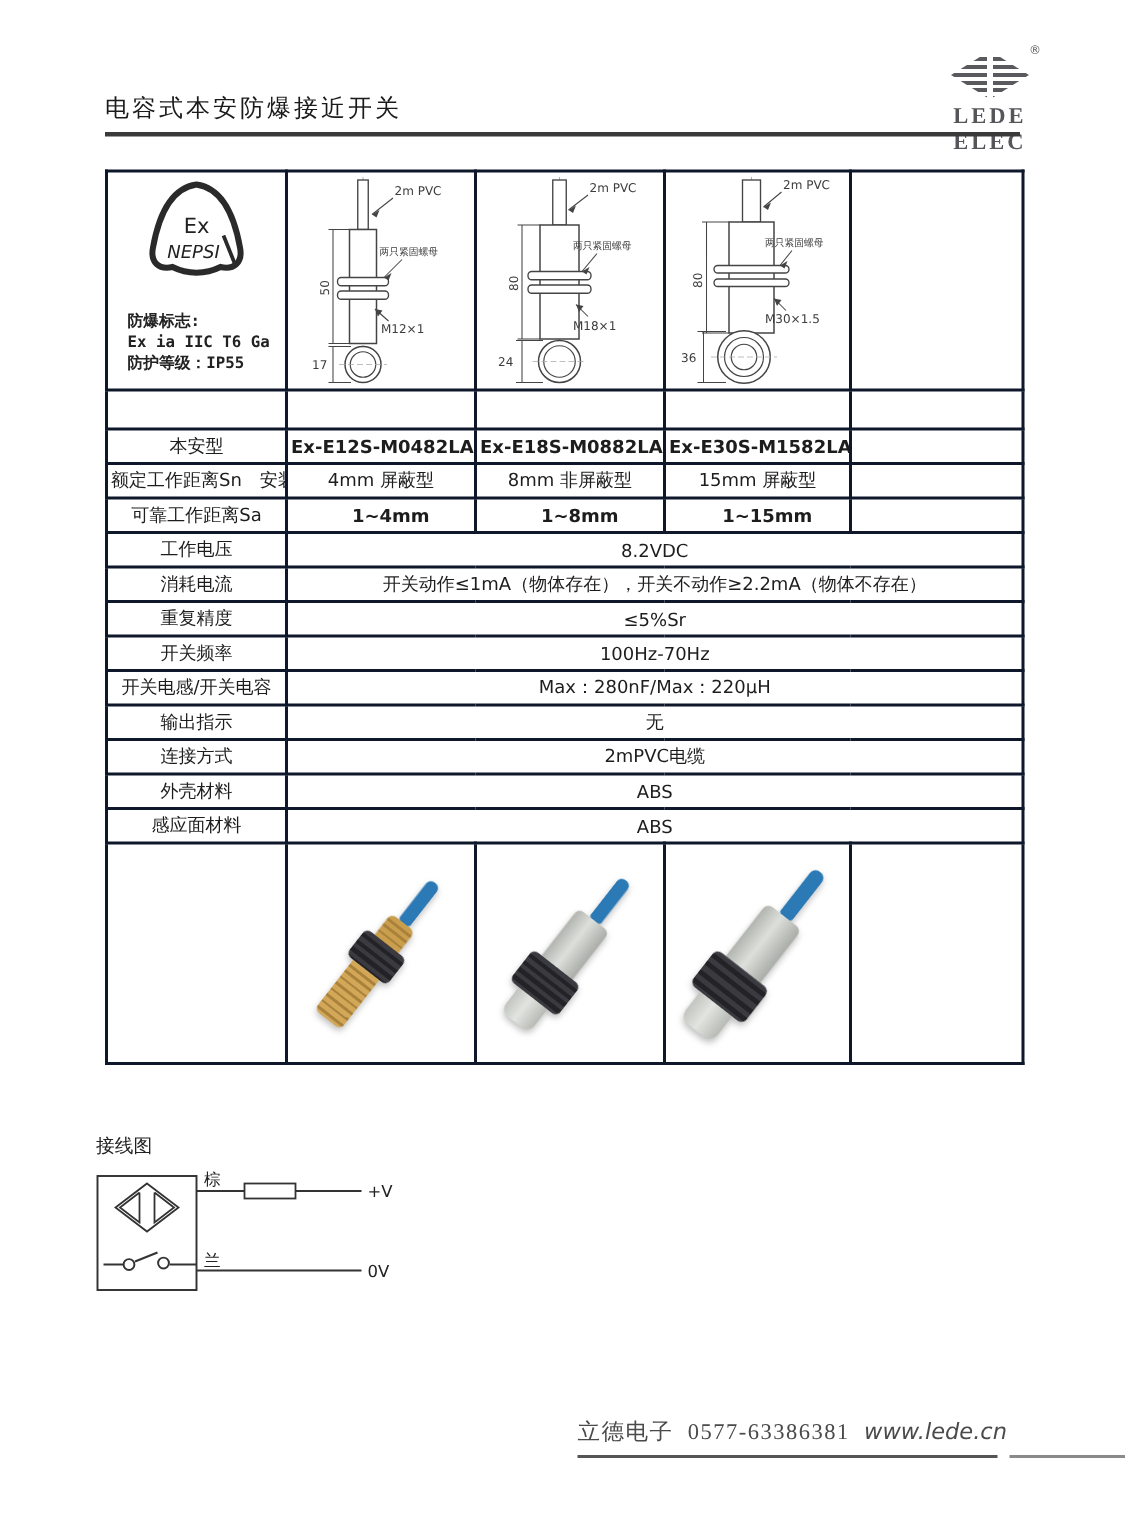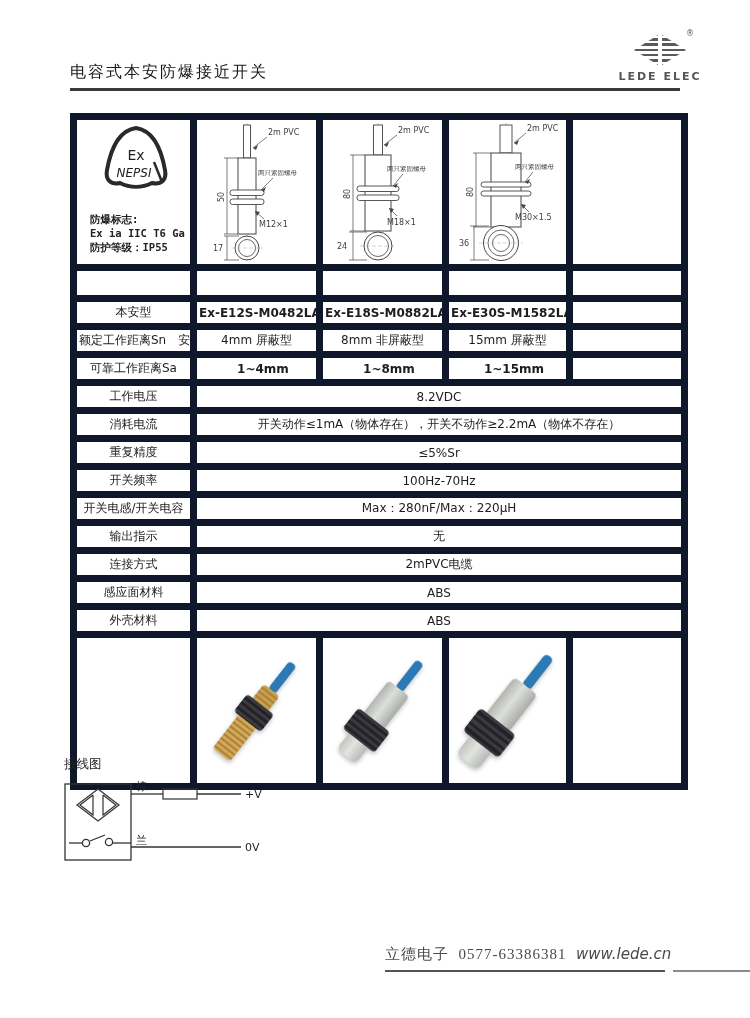--- a/index.html
+++ b/index.html
@@ -10,26 +10,26 @@
   .doc-title{position:absolute;left:70px;top:62px;font-family:"Liberation Serif","DejaVu Serif",serif;
              font-size:16px;letter-spacing:2px;color:#1a1a1a;}
   .header-rule{position:absolute;left:70px;top:88px;width:610px;height:3px;background:#3a3a3a;}
   .logo{position:absolute;left:612px;top:33px;width:96px;text-align:center;}
   .logo-mark{position:relative;width:56px;height:34px;margin:0 auto;}
   .logo-left,.logo-right{position:absolute;top:0;width:24px;height:34px;
      background:repeating-linear-gradient(180deg,#5a5a5e 0 2.6px,#ffffff 2.6px 5.2px);}
   .logo-left{left:2px;clip-path:polygon(100% 6%,100% 94%,0 50%);}
   .logo-right{right:2px;clip-path:polygon(0 6%,100% 50%,0 94%);}
   .logo-reg{position:absolute;right:-6px;top:-4px;font-size:8px;color:#5a5a5e;}
-  .logo-text{margin-top:3px;font-size:11px;font-weight:bold;letter-spacing:2px;color:#55555a;}
+  .logo-text{margin-top:3px;font-size:15px;font-weight:bold;letter-spacing:2px;color:#55555a;font-family:Liberation Serif, serif;}
 
   
   table.spec{position:absolute;left:70px;top:113px;width:611px;border-collapse:collapse;
              table-layout:fixed;border:2px solid #555;}
-  table.spec td{border:7px solid #0f172a;font-size:12px;color:#1d1d1d;padding:0 2px;height:21px;
+  table.spec td{border:2px solid #0f172a;font-size:12px;color:#1d1d1d;padding:0 2px;height:21px;
                 overflow:hidden;white-space:nowrap;}
   td.lbl{text-align:center;padding-left:6px;}
   td.val{text-align:center;}
   tr.drawings-row td{height:141px;vertical-align:top;padding:0;}
   tr.gap-row td{height:24px;}
   tr.model-row td{border-top:2px solid #555;font-weight:bold;}
   tr.model-row td.lbl{font-weight:normal;}
   tr.sa-row td.val{font-weight:bold;padding-left:15px;}
   tr.photos-row td{height:145px;padding:0;vertical-align:middle;text-align:center;}
 
@@ -256,25 +256,25 @@
         </tr>
     <tr>
           <td class="lbl">输出指示</td>
           <td class="val" colspan="4">无</td>
         </tr>
     <tr>
           <td class="lbl">连接方式</td>
           <td class="val" colspan="4">2mPVC电缆</td>
         </tr>
     <tr>
+          <td class="lbl">外壳材料</td>
+          <td class="val" colspan="4">ABS</td>
+        </tr>
+    <tr>
           <td class="lbl">感应面材料</td>
-          <td class="val" colspan="4">ABS</td>
-        </tr>
-    <tr>
-          <td class="lbl">外壳材料</td>
           <td class="val" colspan="4">ABS</td>
         </tr>
 
     <tr class="photos-row">
       <td></td>
       <td>
         <div class="sensor tan">
           <div class="s-cable"></div><div class="s-body"></div><div class="s-nut"></div><div class="s-thread"></div>
         </div>
       </td>

